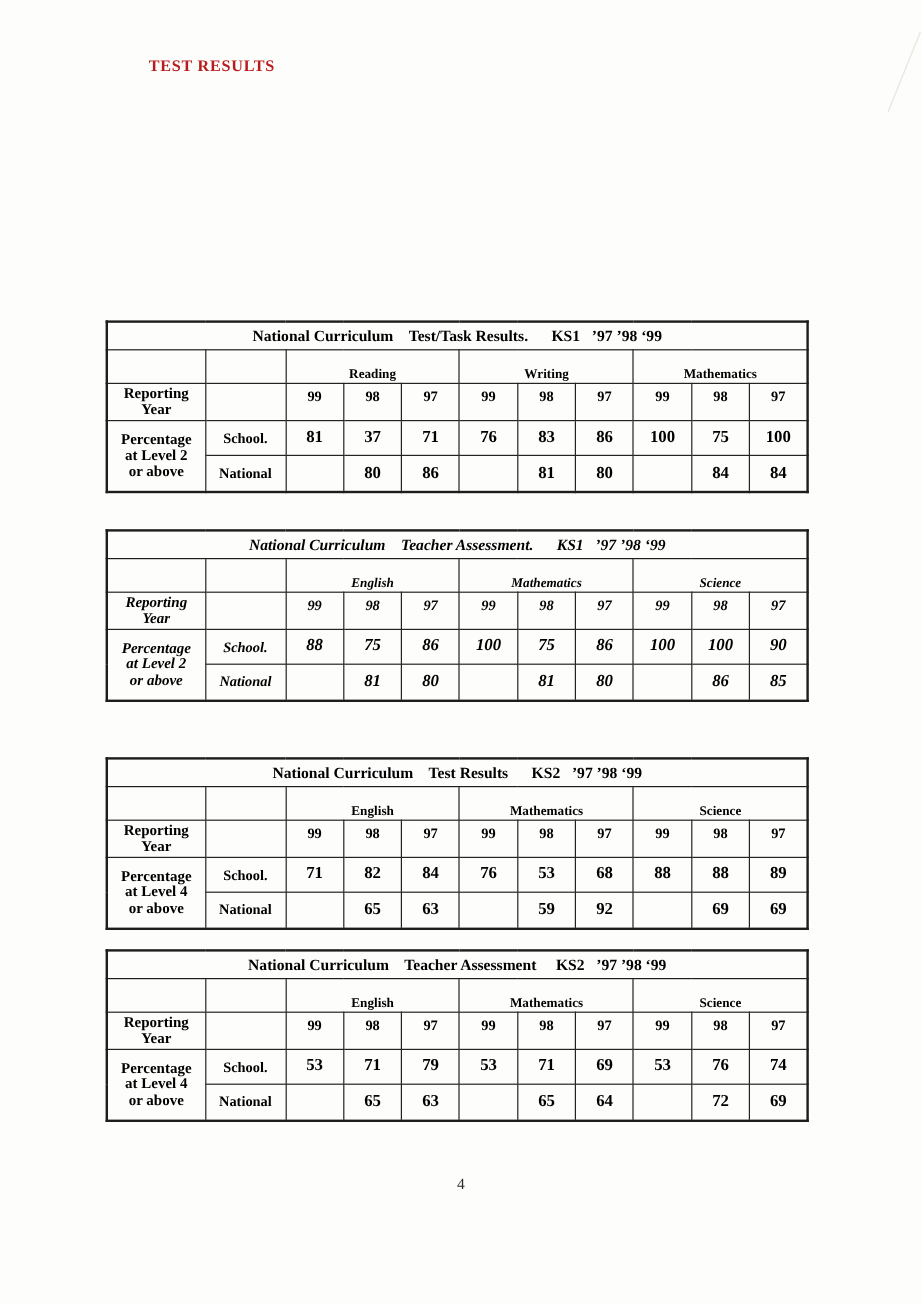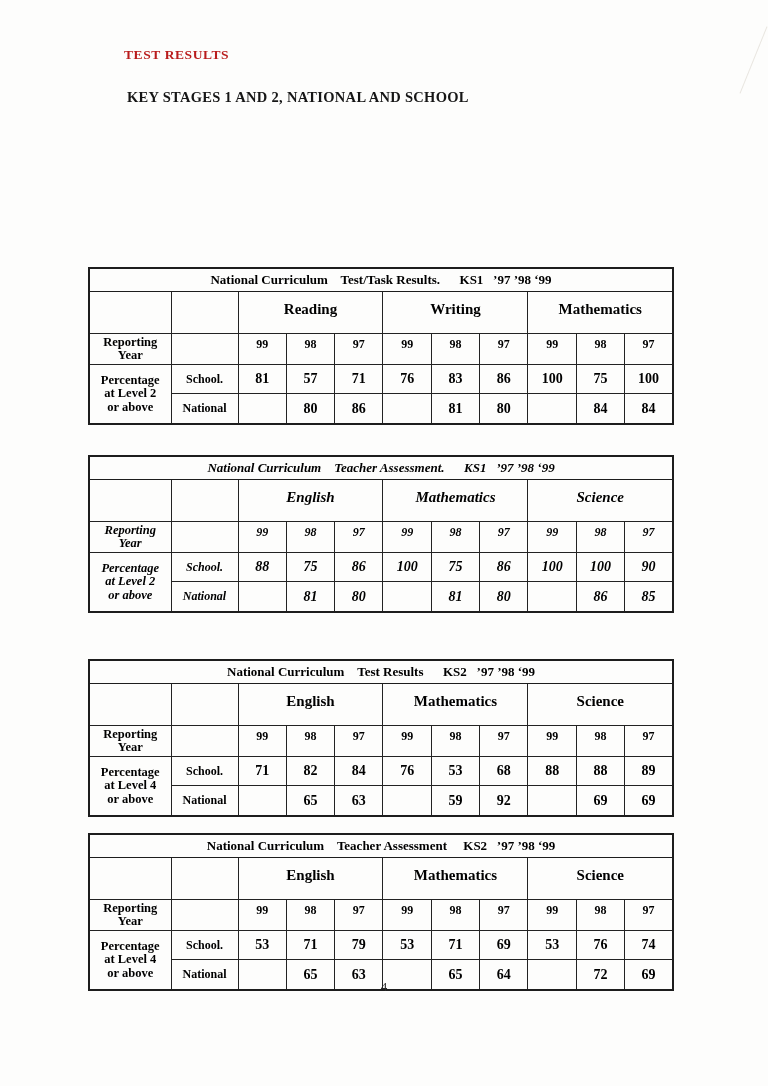--- a/index.html
+++ b/index.html
@@ -71,23 +71,23 @@
     overflow: hidden;
   }
   tr.r-title td {
     height: 22px;
     font-size: 13px;
     white-space: pre;
     border-bottom: 1.6px solid #1d1d1d;
   }
   tr.r-subj td {
     height: 26px;
-    font-size: 15px;
+    font-size: 11px;
     vertical-align: bottom;
-    padding-bottom: 15px;
+    padding-bottom: 1px;
   }
   tr.r-year td {
     height: 27px;
     font-size: 12px;
     vertical-align: top;
     padding-top: 3px;
   }
   tr.r-year td.lbl {
     font-size: 12.5px;
     line-height: 13px;
@@ -116,21 +116,20 @@
     font-size: 13px;
     color: #2a2a2a;
   }
 </style>
 </head>
 <body>
 
 <div class="page">
   <div class="artifact"></div>
   <h1 class="h1">TEST RESULTS</h1>
-  <h2 class="h2">KEY STAGES 1 AND 2, NATIONAL AND SCHOOL</h2>
   <div id="tables-host">
   <table class="nc">
     <colgroup>
       <col style="width:82px">
       <col style="width:67px">
       <col style="width:48.33px">
           <col style="width:48.33px">
           <col style="width:48.33px">
       <col style="width:48.33px">
           <col style="width:48.33px">
@@ -167,21 +166,21 @@
         <td>97</td>
       </tr>
       <tr class="r-school">
         <td class="pct" rowspan="2">
           <div>Percentage</div>
           <div>at Level 2</div>
           <div>or above</div>
         </td>
         <td class="sublbl">School.</td>
         <td class="val">81</td>
-        <td class="val">57</td>
+        <td class="val">37</td>
         <td class="val">71</td>
         <td class="val">76</td>
         <td class="val">83</td>
         <td class="val">86</td>
         <td class="val">100</td>
         <td class="val">75</td>
         <td class="val">100</td>
       </tr>
       <tr class="r-nat">
         <td class="sublbl">National</td>

